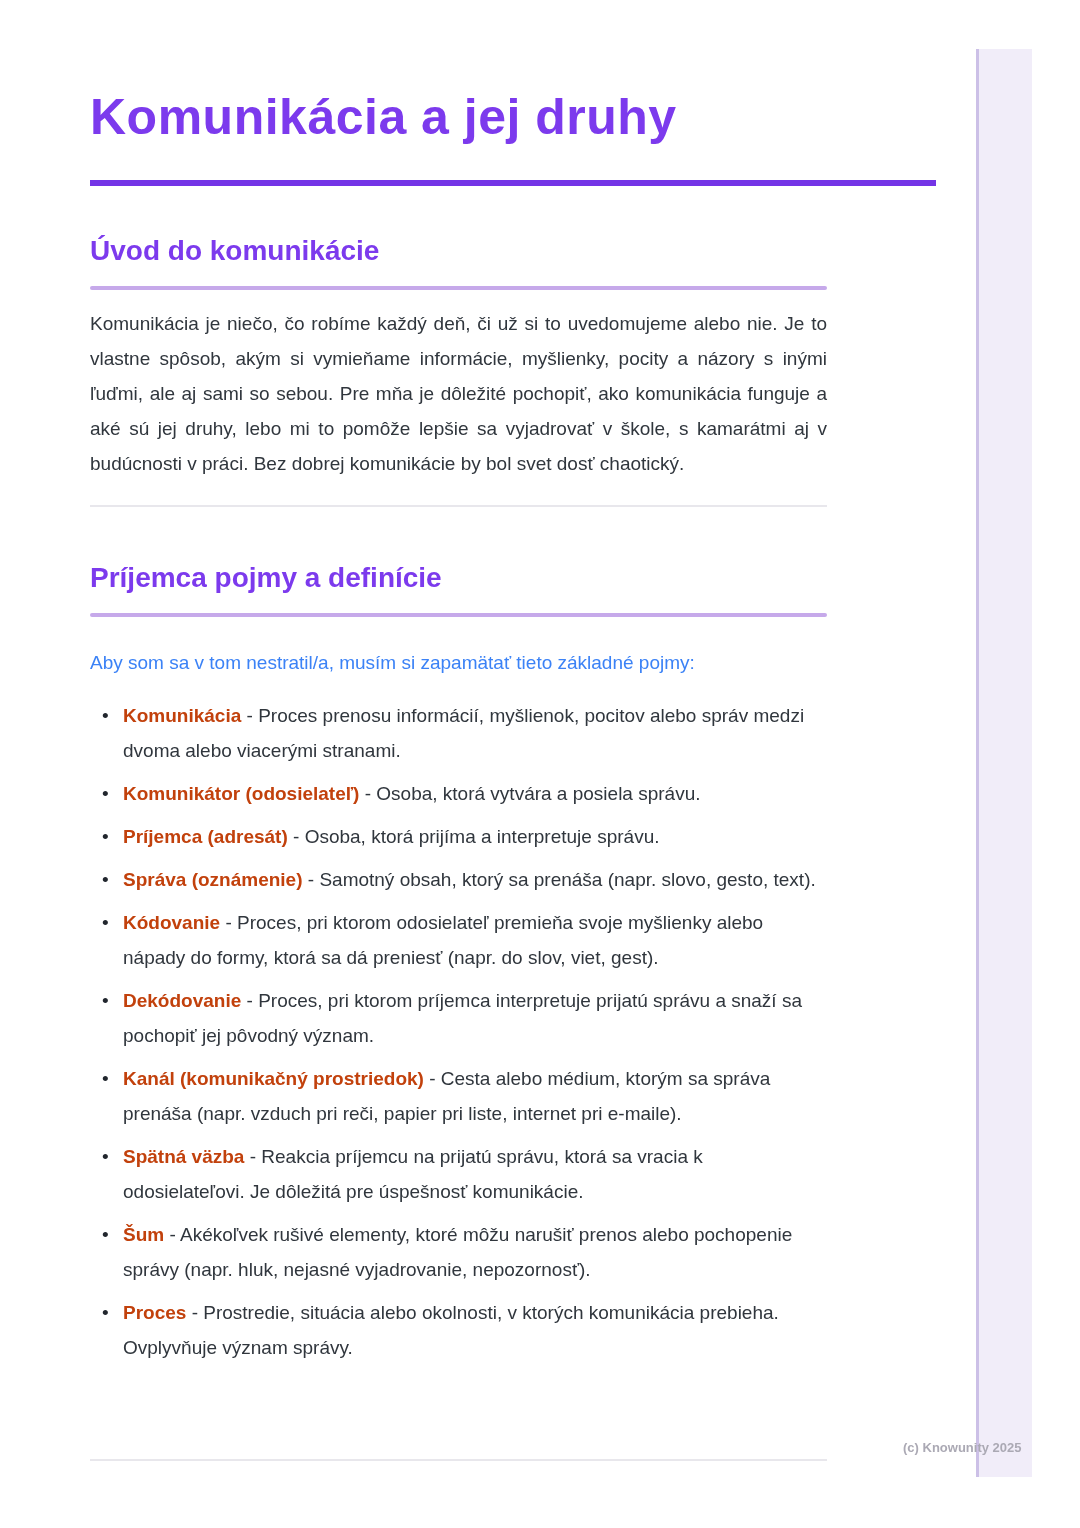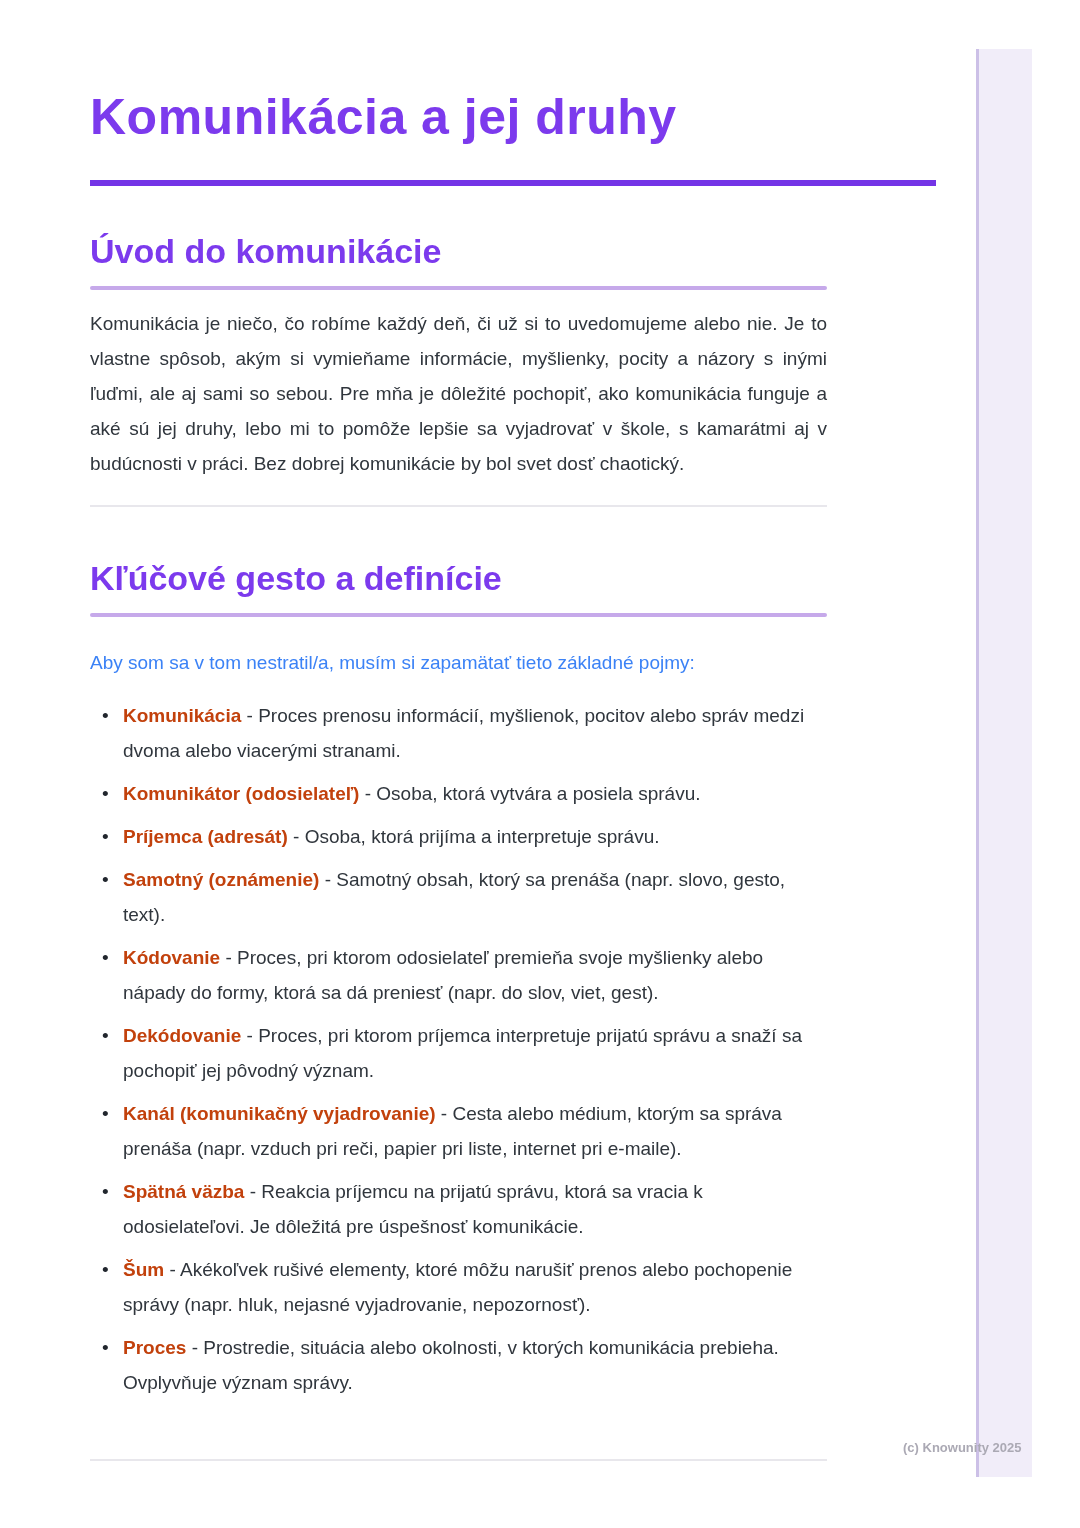--- a/index.html
+++ b/index.html
@@ -35,21 +35,21 @@
     color: #7c3aed;
     letter-spacing: 0.5px;
   }
   .title-rule {
     margin-top: 34px;
     width: 846px; height: 6px;
     background: #7434e6;
   }
   .col { width: 737px; }
   h2.section-heading {
-    font-size: 34px;
+    font-size: 28px;
     line-height: 42px;
     font-weight: bold;
     color: #7c3aed;
   }
   .sec-1 h2 { margin-top: 44px; }
   .sec-2 h2 { margin-top: 50px; }
   .heading-rule {
     margin-top: 14px;
     width: 737px; height: 4px;
     background: #c6a9ea;
@@ -126,51 +126,51 @@
 
     <section class="sec-1">
       <h2 class="section-heading col">Úvod do komunikácie</h2>
       <div class="heading-rule"></div>
       <p class="body-paragraph">Komunikácia je niečo, čo robíme každý deň, či už si to uvedomujeme alebo nie. Je to vlastne spôsob, akým si vymieňame informácie, myšlienky, pocity a názory s inými ľuďmi, ale aj sami so sebou. Pre mňa je dôležité pochopiť, ako komunikácia funguje a aké sú jej druhy, lebo mi to pomôže lepšie sa vyjadrovať v škole, s kamarátmi aj v budúcnosti v práci. Bez dobrej komunikácie by bol svet dosť chaotický.</p>
     </section>
 
     <hr class="divider">
 
     <section class="sec-2">
-      <h2 class="section-heading col">Kľúčové gesto a definície</h2>
+      <h2 class="section-heading col">Príjemca pojmy a definície</h2>
       <div class="heading-rule"></div>
       <p class="list-intro">Aby som sa v tom nestratil/a, musím si zapamätať tieto základné pojmy:</p>
 
       <ul class="terms-list">
         <li>
           <span class="bullet-dot">•</span><strong>Komunikácia</strong><span class="sep"> - </span><span>Proces prenosu informácií, myšlienok, pocitov alebo správ medzi dvoma alebo viacerými stranami.</span>
         </li>
 
         <li>
           <span class="bullet-dot">•</span><strong>Komunikátor (odosielateľ)</strong><span class="sep"> - </span><span>Osoba, ktorá vytvára a posiela správu.</span>
         </li>
 
         <li>
           <span class="bullet-dot">•</span><strong>Príjemca (adresát)</strong><span class="sep"> - </span><span>Osoba, ktorá prijíma a interpretuje správu.</span>
         </li>
 
         <li>
-          <span class="bullet-dot">•</span><strong>Samotný (oznámenie)</strong><span class="sep"> - </span><span>Samotný obsah, ktorý sa prenáša (napr. slovo, gesto, text).</span>
+          <span class="bullet-dot">•</span><strong>Správa (oznámenie)</strong><span class="sep"> - </span><span>Samotný obsah, ktorý sa prenáša (napr. slovo, gesto, text).</span>
         </li>
 
         <li>
           <span class="bullet-dot">•</span><strong>Kódovanie</strong><span class="sep"> - </span><span>Proces, pri ktorom odosielateľ premieňa svoje myšlienky alebo nápady do formy, ktorá sa dá preniesť (napr. do slov, viet, gest).</span>
         </li>
 
         <li>
           <span class="bullet-dot">•</span><strong>Dekódovanie</strong><span class="sep"> - </span><span>Proces, pri ktorom príjemca interpretuje prijatú správu a snaží sa pochopiť jej pôvodný význam.</span>
         </li>
 
         <li>
-          <span class="bullet-dot">•</span><strong>Kanál (komunikačný vyjadrovanie)</strong><span class="sep"> - </span><span>Cesta alebo médium, ktorým sa správa prenáša (napr. vzduch pri reči, papier pri liste, internet pri e-maile).</span>
+          <span class="bullet-dot">•</span><strong>Kanál (komunikačný prostriedok)</strong><span class="sep"> - </span><span>Cesta alebo médium, ktorým sa správa prenáša (napr. vzduch pri reči, papier pri liste, internet pri e-maile).</span>
         </li>
 
         <li>
           <span class="bullet-dot">•</span><strong>Spätná väzba</strong><span class="sep"> - </span><span>Reakcia príjemcu na prijatú správu, ktorá sa vracia k odosielateľovi. Je dôležitá pre úspešnosť komunikácie.</span>
         </li>
 
         <li>
           <span class="bullet-dot">•</span><strong>Šum</strong><span class="sep"> - </span><span>Akékoľvek rušivé elementy, ktoré môžu narušiť prenos alebo pochopenie správy (napr. hluk, nejasné vyjadrovanie, nepozornosť).</span>
         </li>
 

